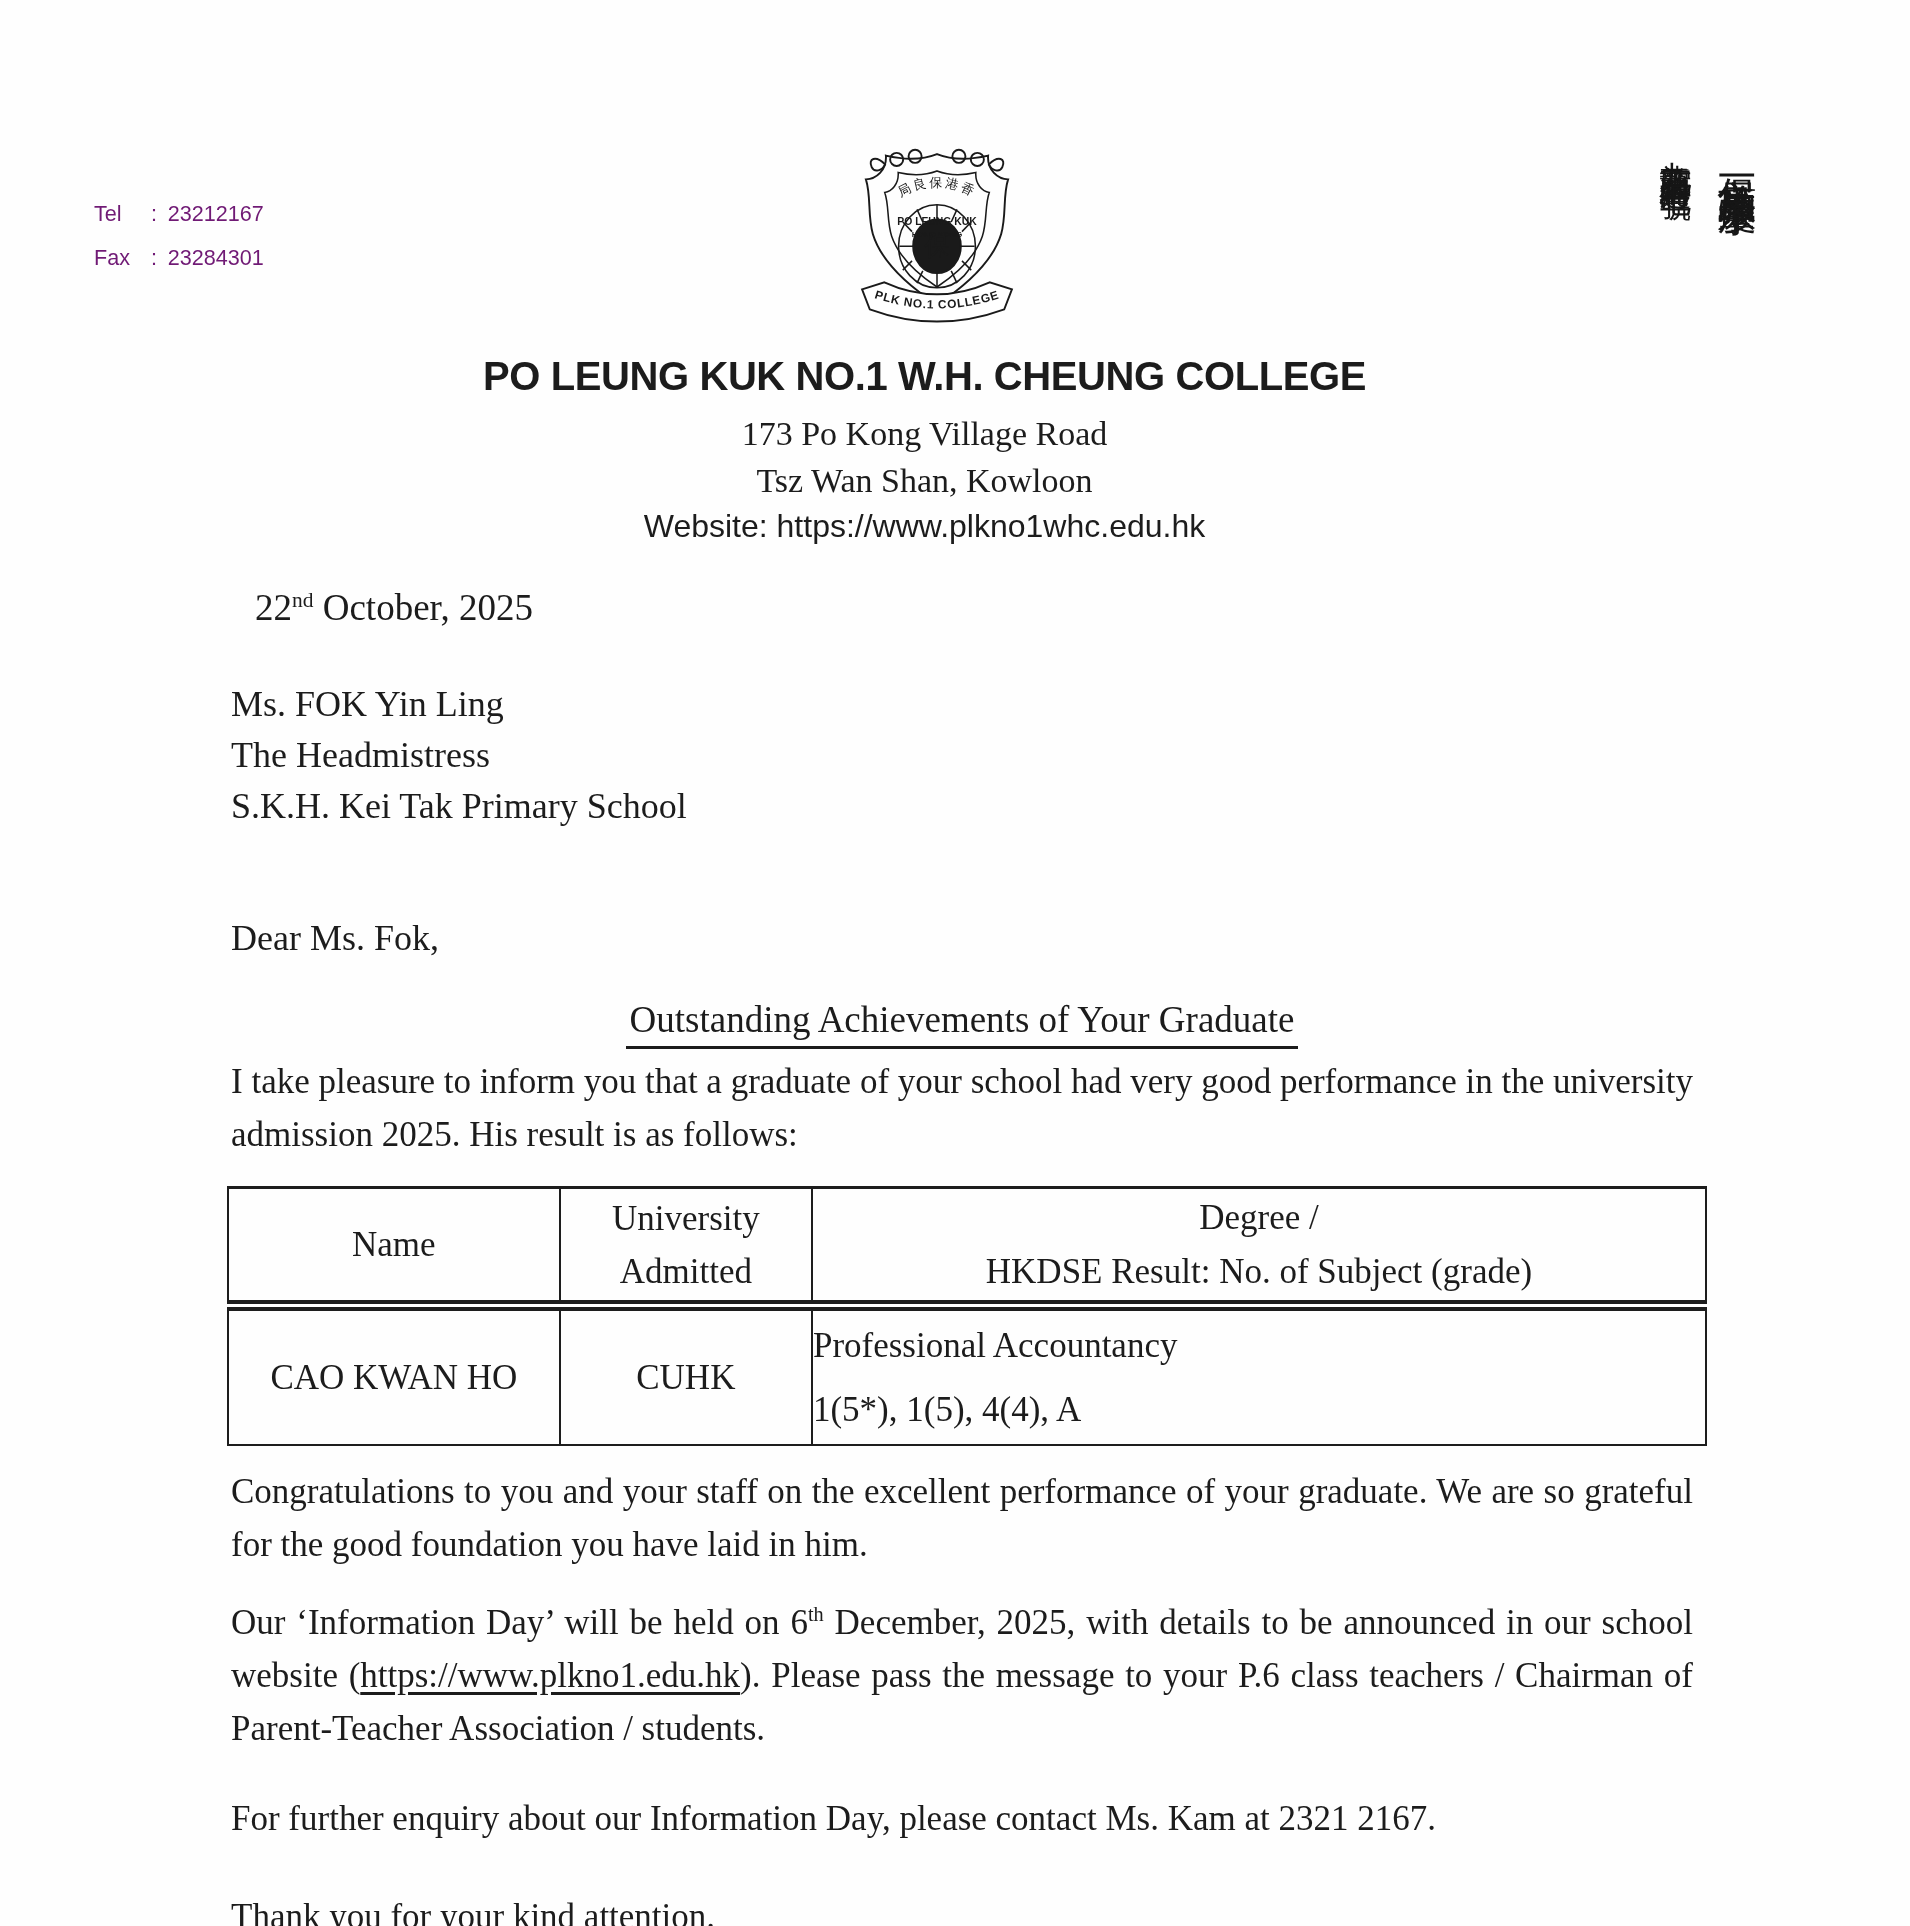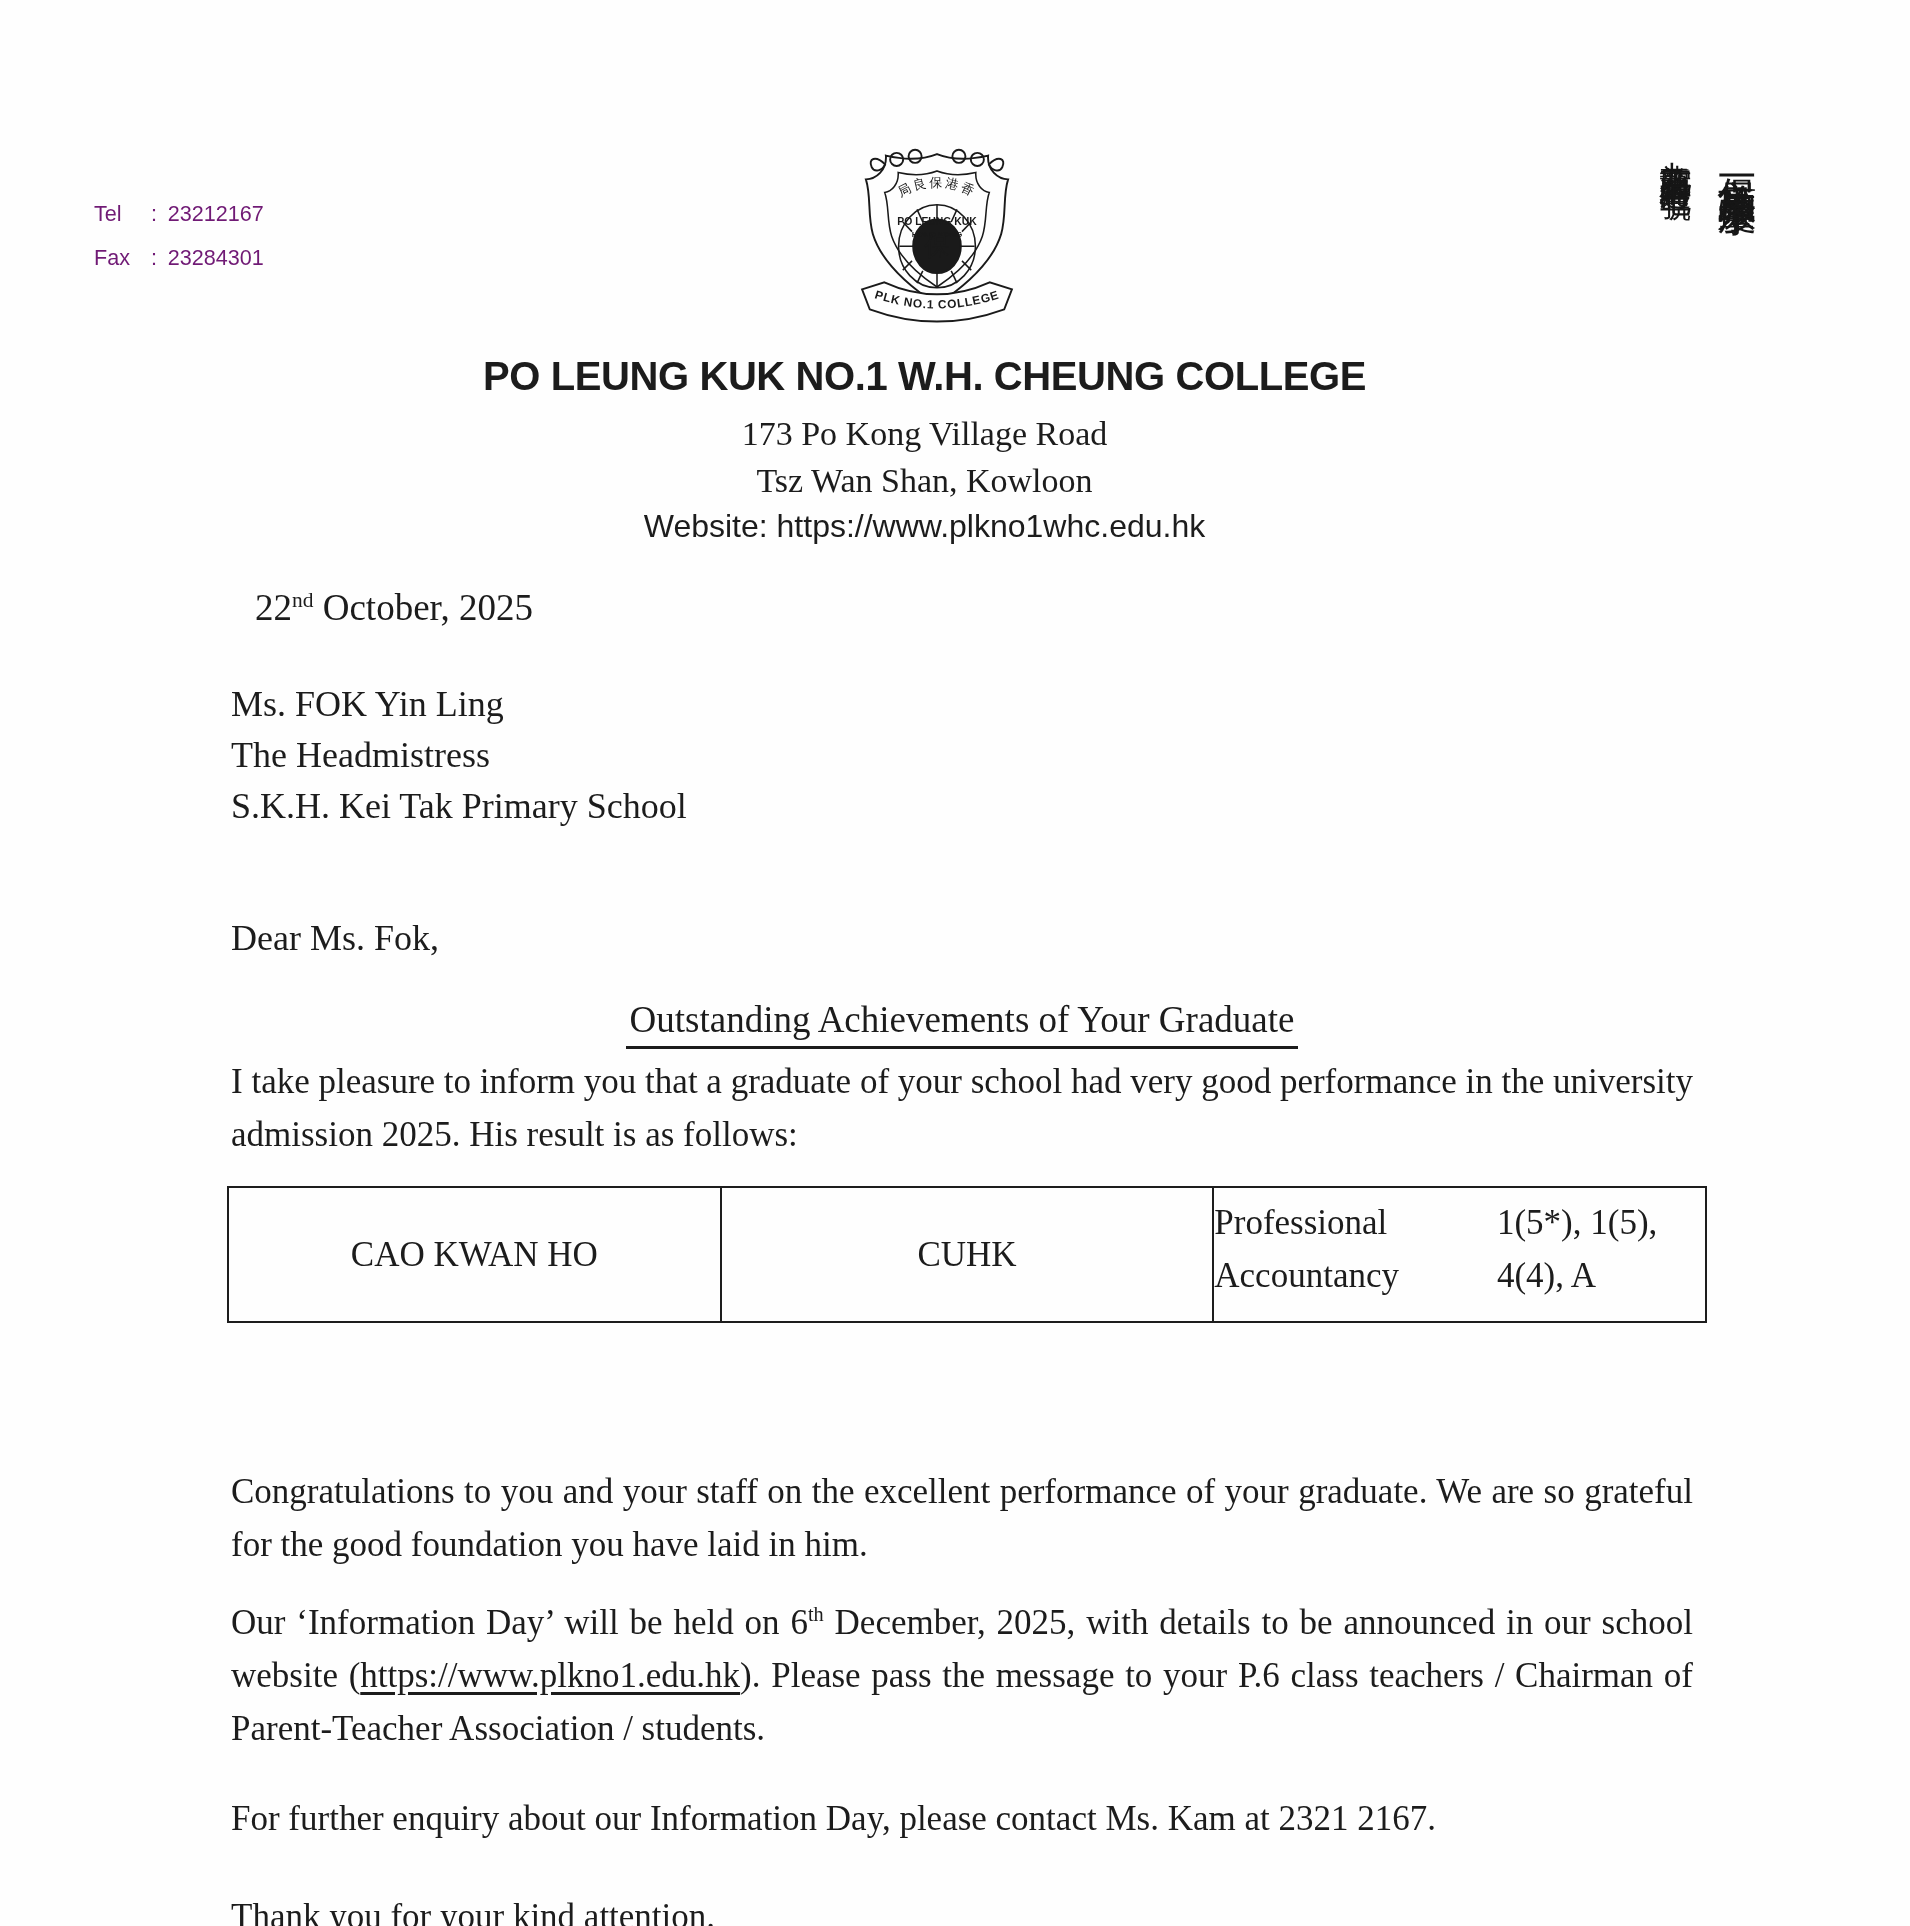--- a/index.html
+++ b/index.html
@@ -51,21 +51,21 @@
     border-top-width:3.9px;border-bottom:11.6px double #1d1d1d;line-height:53px;}
   table.results td{height:133px;vertical-align:middle;}
   th.c-name{width:22.4%;}
   th.c-univ{width:17.0%;}
   th.c-degree{width:60.6%;}
   .deg-h1{line-height:54px;}
   .deg-h2{line-height:54px;}
   td.cell-name{text-align:center;padding-left:4.6px;}
   td.cell-univ{text-align:center;}
   td.cell-degree{padding:7.7px 3.9px 7.7px 5.4px;}
-  .deg-flex{display:flex;flex-direction:row;justify-content:space-between;height:117px;
+  .deg-flex{display:flex;flex-direction:column;justify-content:space-between;height:117px;
             text-align:left;line-height:53px;}
   .crest{left:839px;top:143px;}
   .crest text{fill:#1a1a1a;}
 </style>
 </head>
 <body>
 
 <div class="abs contact">
   <div class="contact-row"><span class="lbl">Tel</span><span class="sep">:</span><span>23212167</span></div>
   <div class="contact-row"><span class="lbl">Fax</span><span class="sep">:</span><span>23284301</span></div>
@@ -140,20 +140,28 @@
 
 <div class="abs subject-wrap">
   <span class="subject">Outstanding Achievements of Your Graduate</span>
 </div>
 
 <div class="abs para bodytext p-intro">I take pleasure to inform you that a graduate of your school had very good performance in the university admission 2025. His result is as follows:</div>
 
 <div class="abs tbl-wrap">
   <table class="results">
     <tbody>
+        <tr>
+      <th class="c-name">Name</th>
+      <th class="c-univ">University Admitted</th>
+      <th class="c-degree">
+        <div class="deg-h1">Degree /</div>
+        <div class="deg-h2">HKDSE Result: No. of Subject (grade)</div>
+      </th>
+    </tr>
     <tr>
       <td class="cell-name">CAO KWAN HO</td>
       <td class="cell-univ">CUHK</td>
       <td class="cell-degree">
         <div class="deg-flex">
           <div>Professional Accountancy</div>
           <div>1(5*), 1(5), 4(4), A</div>
         </div>
       </td>
     </tr>

